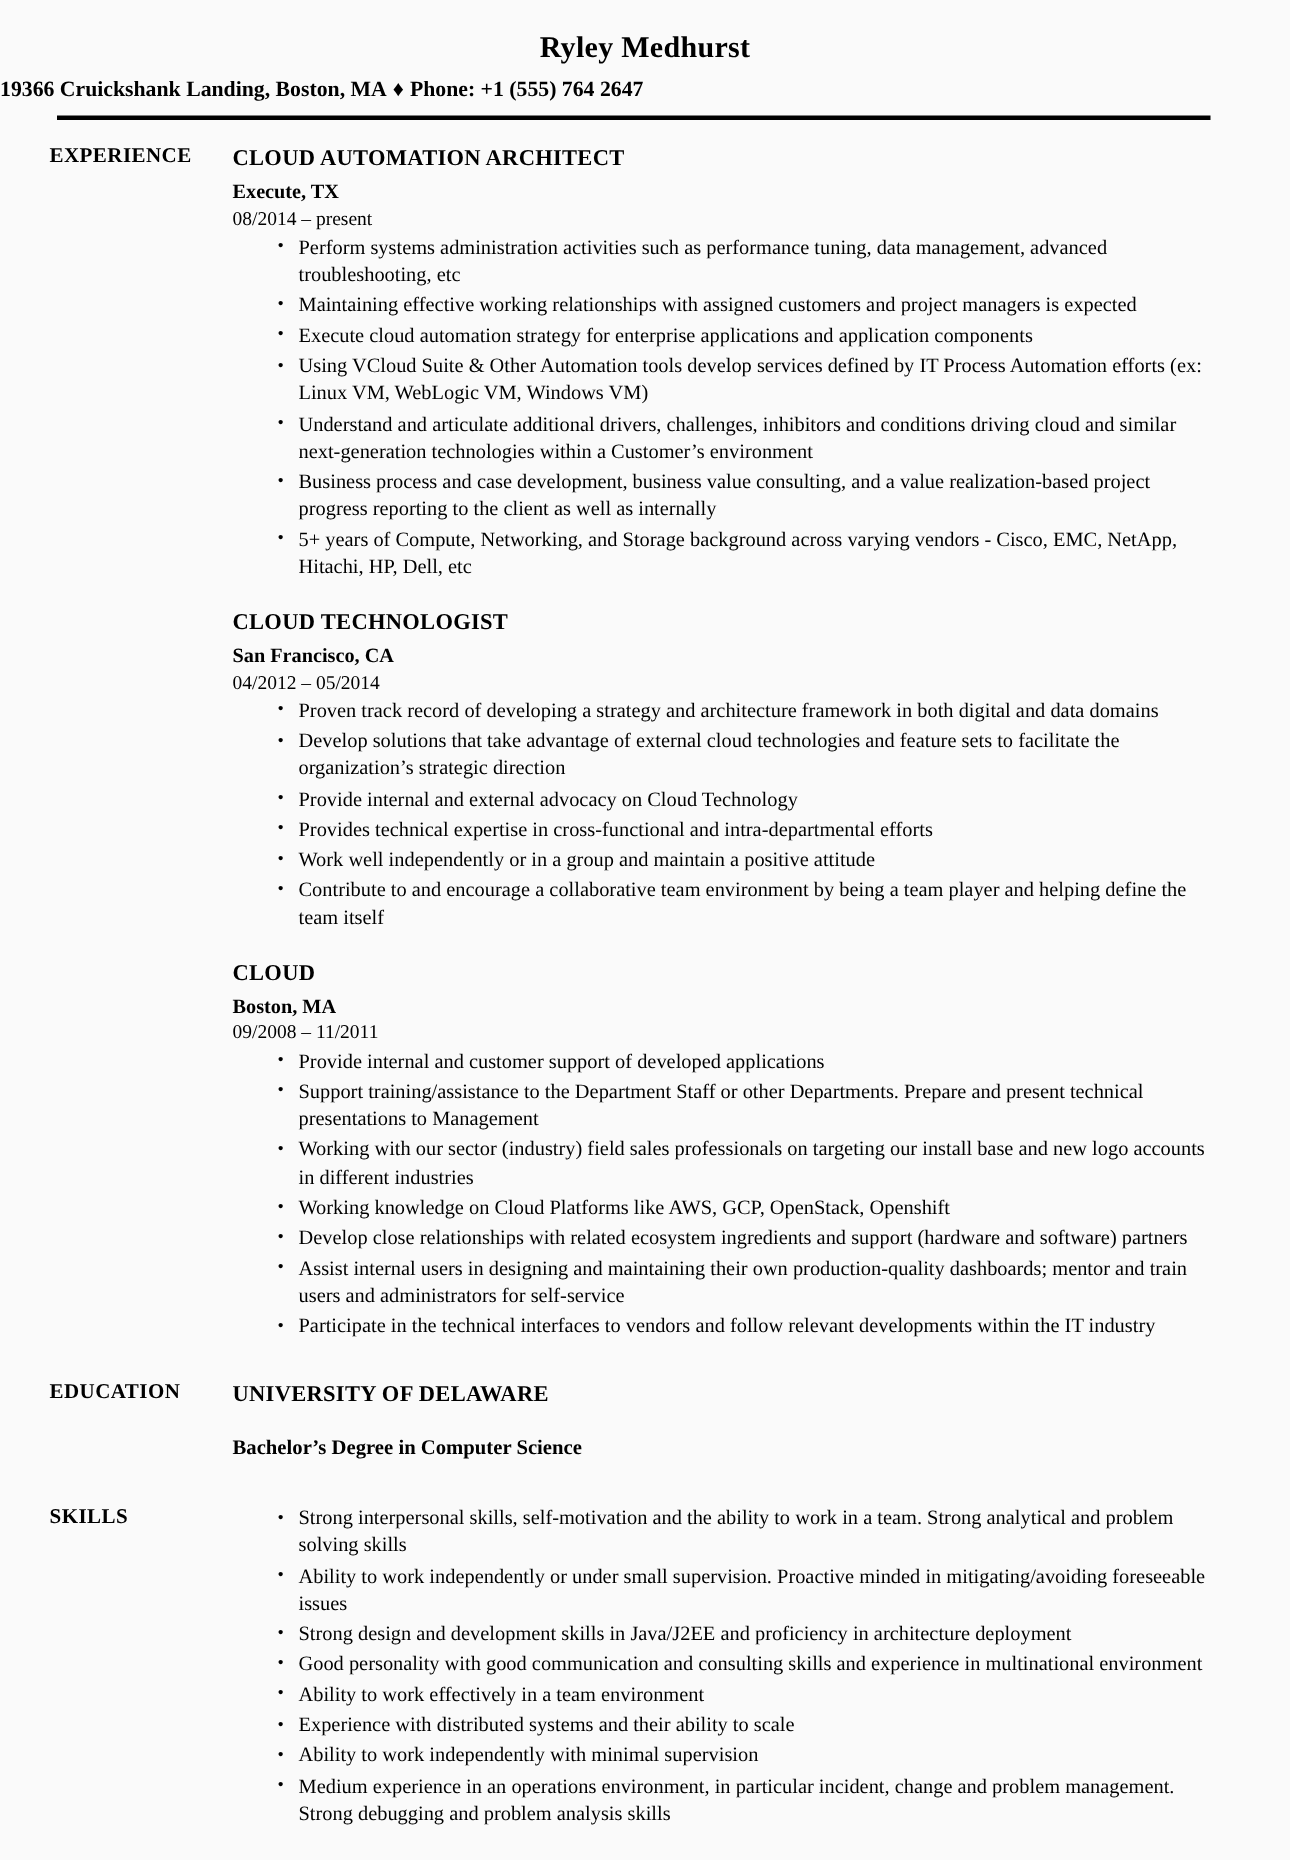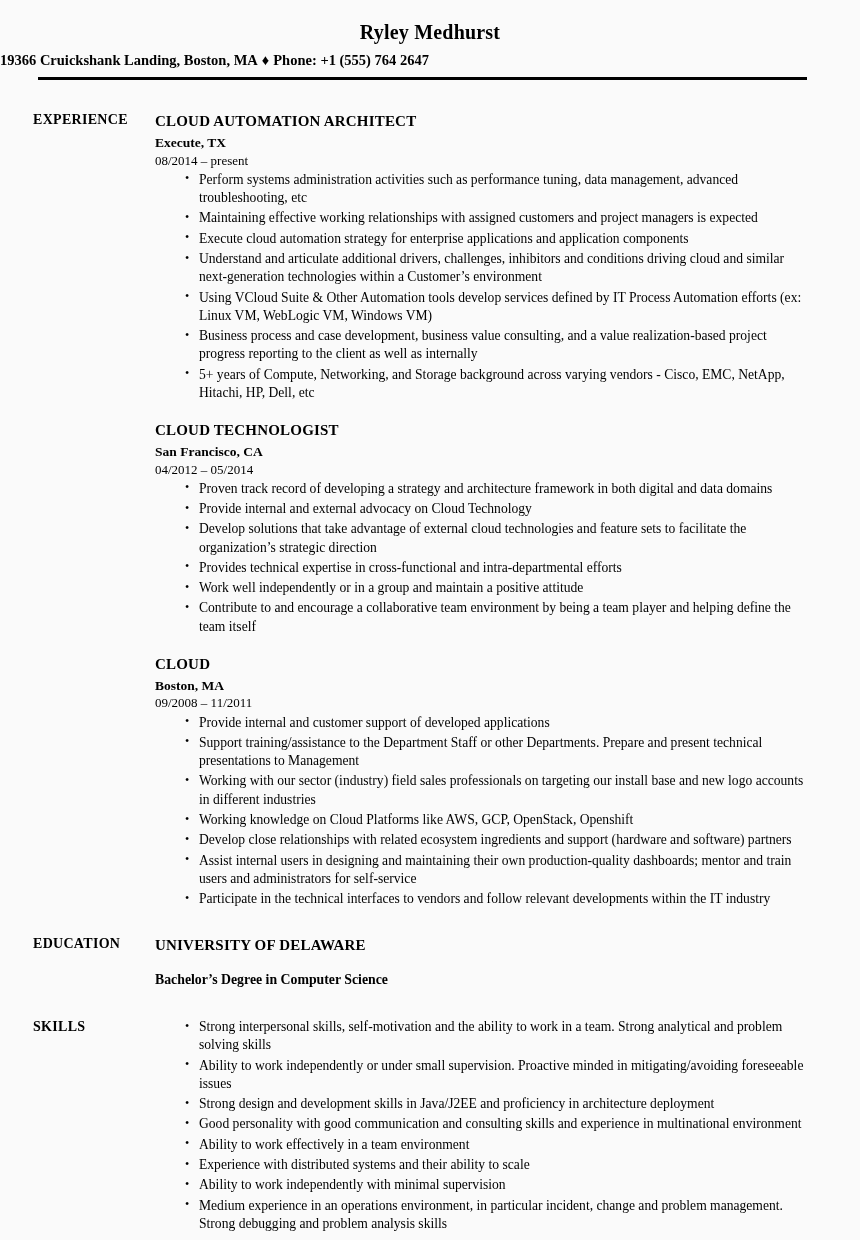--- a/index.html
+++ b/index.html
@@ -62,21 +62,21 @@
     font-size: 14px;
     font-weight: bold;
     letter-spacing: 0.3px;
     line-height: 1.2;
   }
   .section-body {
     flex: 1 1 auto;
     padding-right: 48px;
   }
 
-  #experience-section { margin-top: 32px; }
+  #experience-section { margin-top: 17px; }
   #education-section  { margin-top: 28px; justify-content: flex-end; }
   #skills-section     { margin-top: 30px; }
 
   
   .job + .job { margin-top: 19px; }
   .job-title {
     font-size: 15px;
     font-weight: bold;
     letter-spacing: 0.2px;
     line-height: 1.25;
@@ -149,35 +149,35 @@
     <div class="section-body">
 
       <div class="job">
         <div class="job-title">CLOUD AUTOMATION ARCHITECT</div>
         <div class="job-location">Execute, TX</div>
         <div class="job-dates">08/2014 – present</div>
         <ul class="bullets">
           <li>Perform systems administration activities such as performance tuning, data management, advanced troubleshooting, etc</li>
           <li>Maintaining effective working relationships with assigned customers and project managers is expected</li>
           <li>Execute cloud automation strategy for enterprise applications and application components</li>
+          <li>Using VCloud Suite &amp; Other Automation tools develop services defined by IT Process Automation efforts (ex: Linux VM, WebLogic VM, Windows VM)</li>
           <li>Understand and articulate additional drivers, challenges, inhibitors and conditions driving cloud and similar next-generation technologies within a Customer’s environment</li>
-          <li>Using VCloud Suite &amp; Other Automation tools develop services defined by IT Process Automation efforts (ex: Linux VM, WebLogic VM, Windows VM)</li>
           <li>Business process and case development, business value consulting, and a value realization-based project progress reporting to the client as well as internally</li>
           <li>5+ years of Compute, Networking, and Storage background across varying vendors - Cisco, EMC, NetApp, Hitachi, HP, Dell, etc</li>
         </ul>
       </div>
 
       <div class="job">
         <div class="job-title">CLOUD TECHNOLOGIST</div>
         <div class="job-location">San Francisco, CA</div>
         <div class="job-dates">04/2012 – 05/2014</div>
         <ul class="bullets">
           <li>Proven track record of developing a strategy and architecture framework in both digital and data domains</li>
+          <li>Develop solutions that take advantage of external cloud technologies and feature sets to facilitate the organization’s strategic direction</li>
           <li>Provide internal and external advocacy on Cloud Technology</li>
-          <li>Develop solutions that take advantage of external cloud technologies and feature sets to facilitate the organization’s strategic direction</li>
           <li>Provides technical expertise in cross-functional and intra-departmental efforts</li>
           <li>Work well independently or in a group and maintain a positive attitude</li>
           <li>Contribute to and encourage a collaborative team environment by being a team player and helping define the team itself</li>
         </ul>
       </div>
 
       <div class="job">
         <div class="job-title">CLOUD</div>
         <div class="job-location">Boston, MA</div>
         <div class="job-dates">09/2008 – 11/2011</div>

